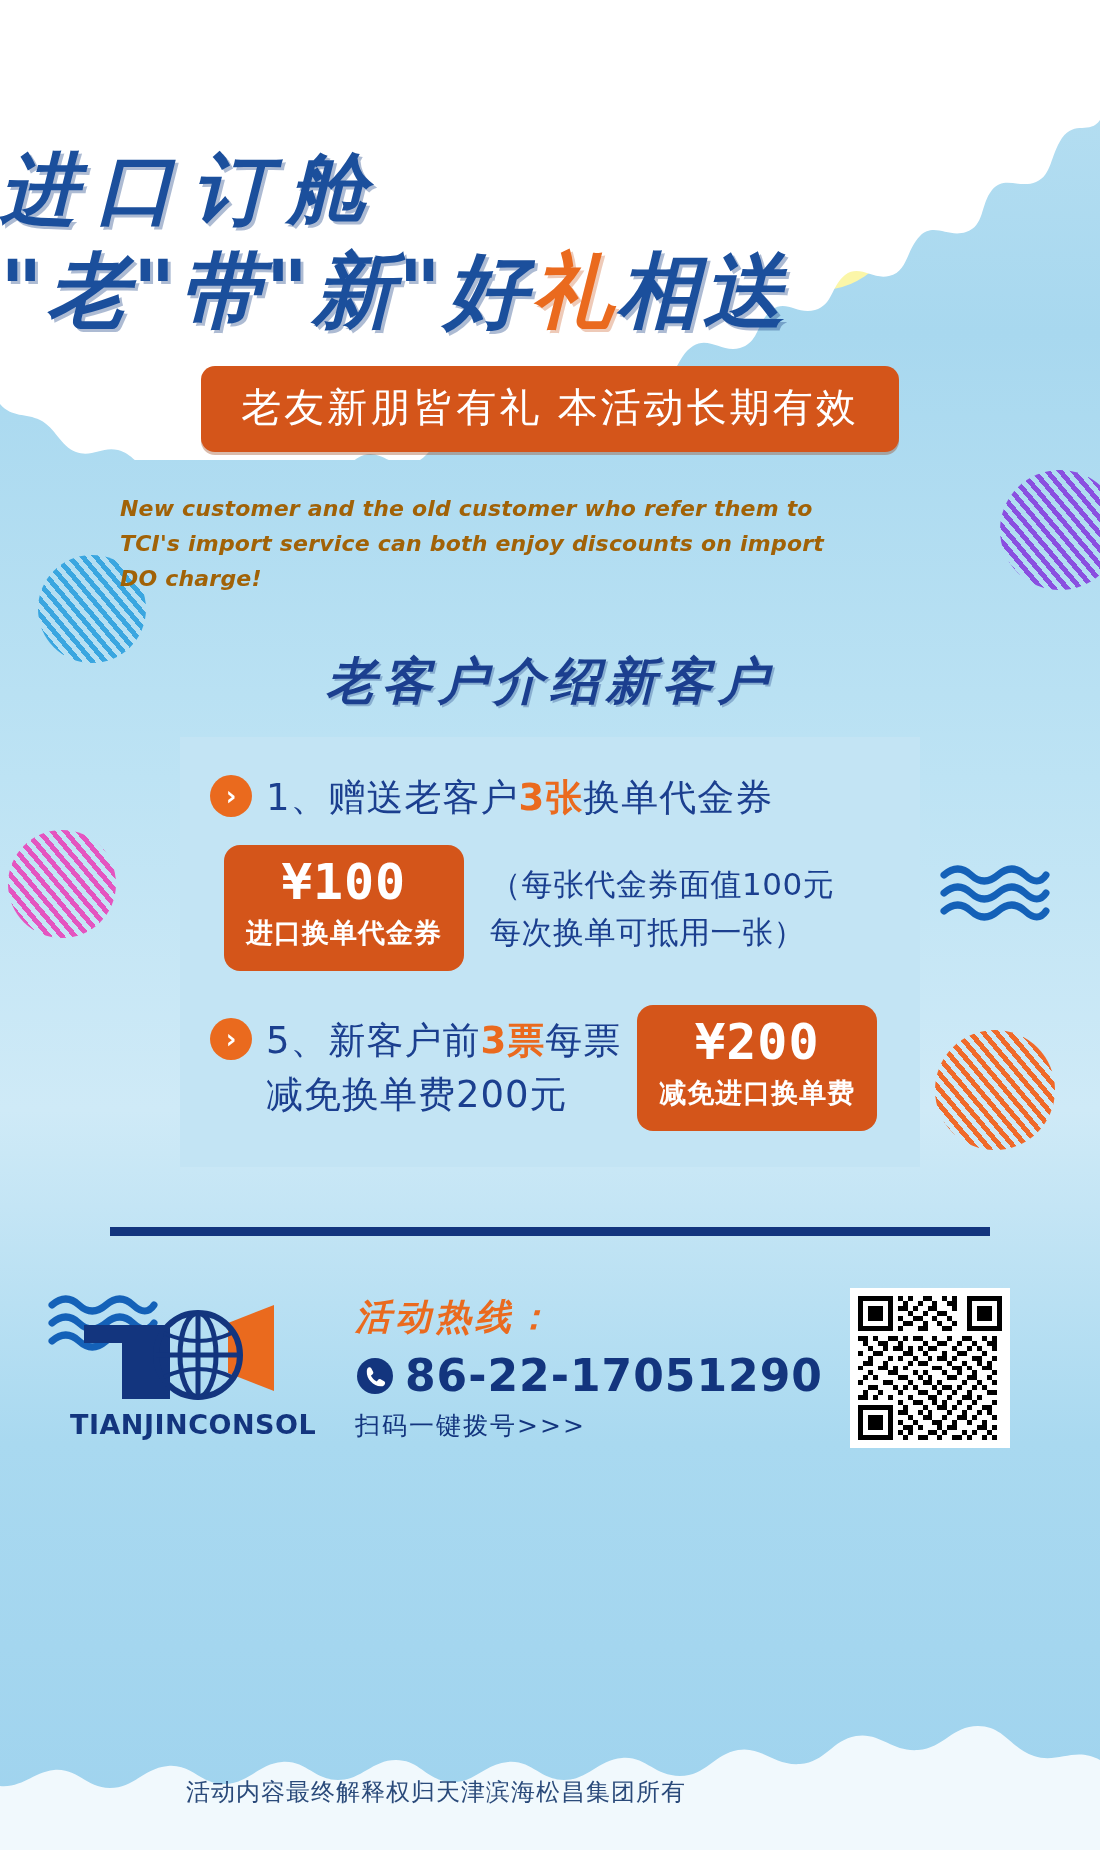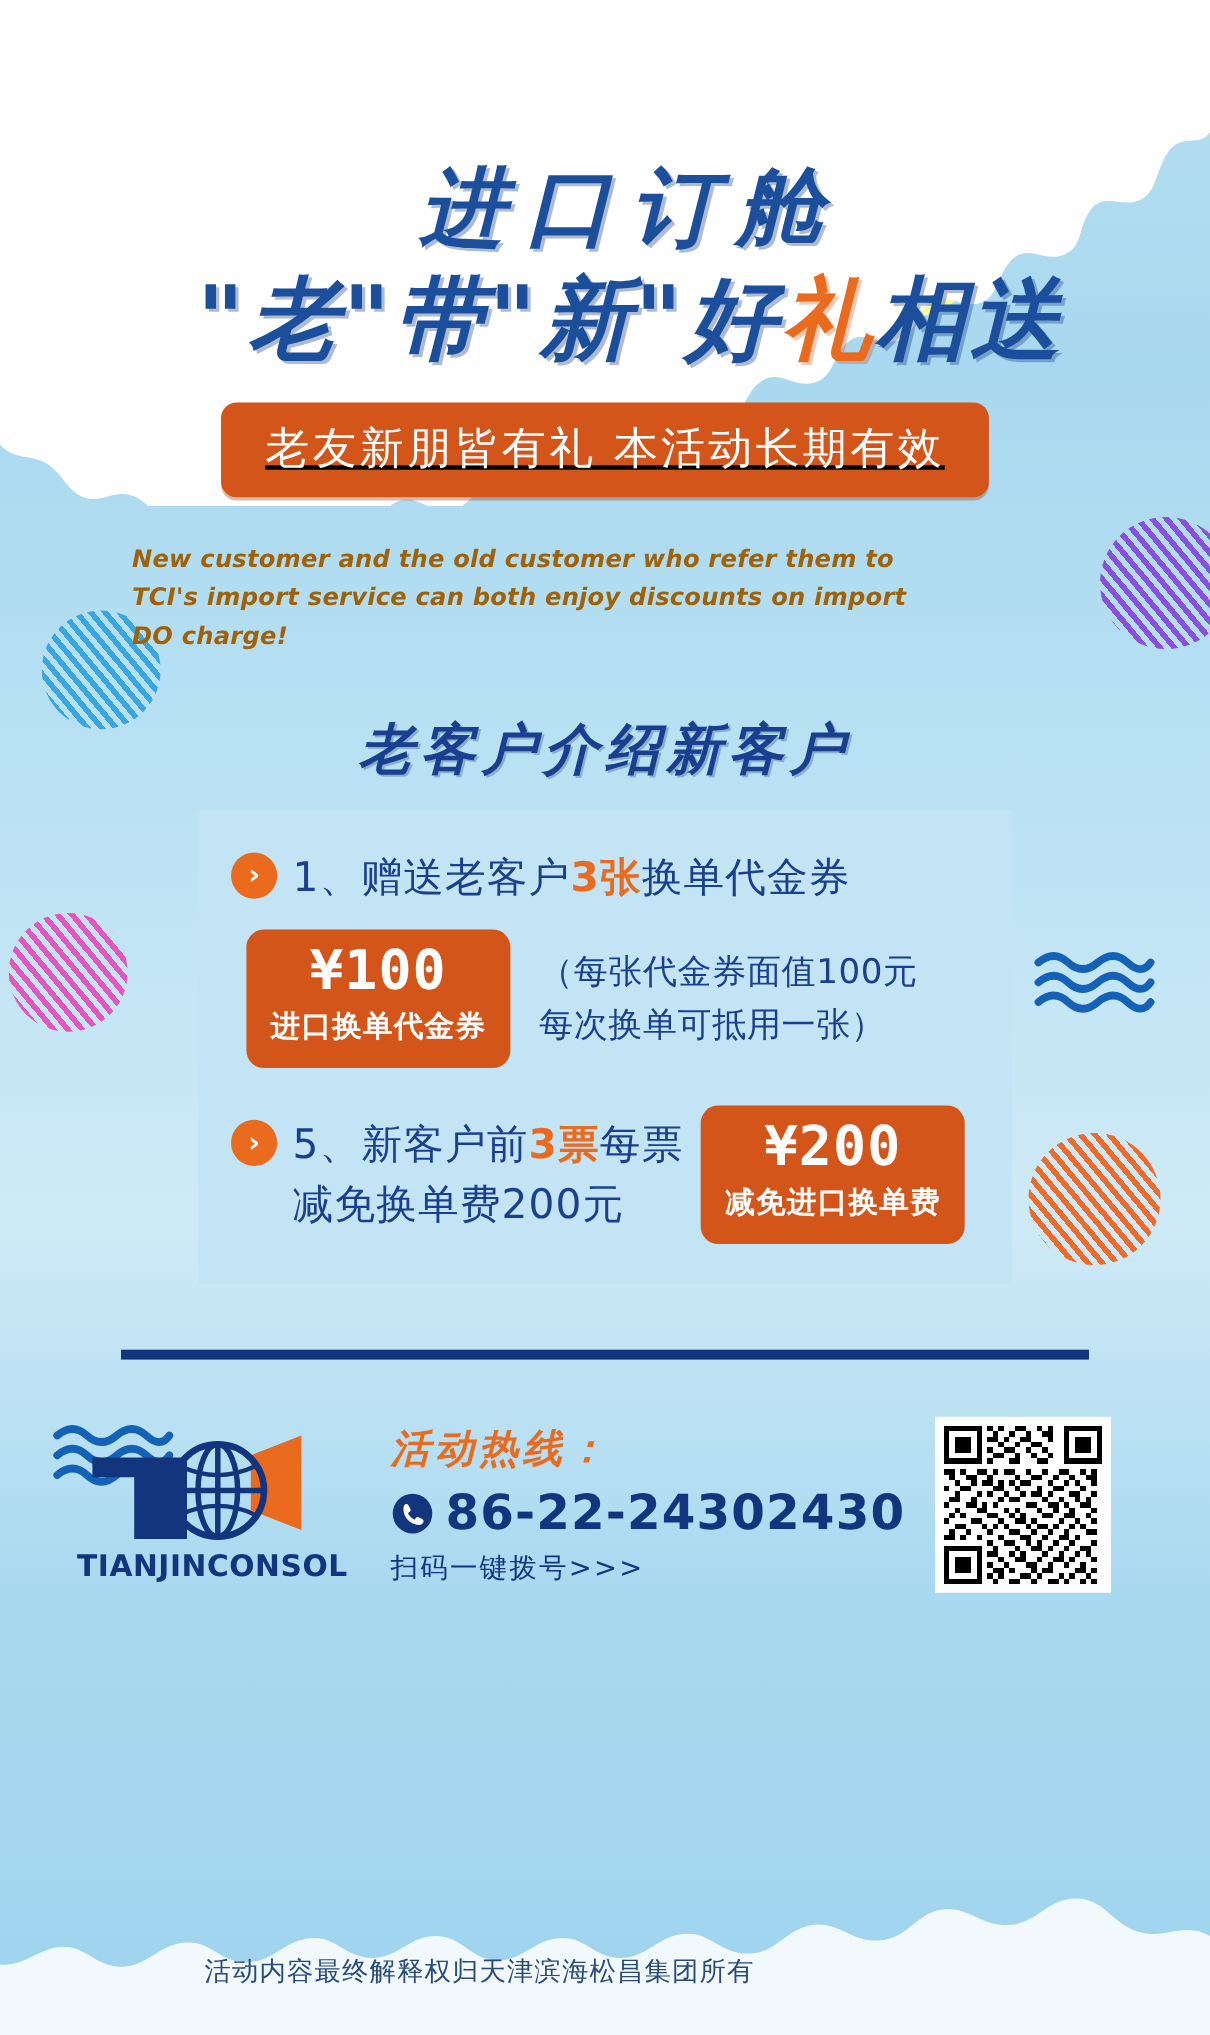--- a/index.html
+++ b/index.html
@@ -28,37 +28,37 @@
   .wave { position:absolute; }
   .wave svg { display:block; }
   .wave-r { left:940px; top:865px; }
   .wave-l { left:48px; top:1295px; }
 
   .bottom-hill { position:absolute; left:0; bottom:0; width:1100px; height:300px; pointer-events:none; }
 
   
   .page { position:relative; z-index:5; width:1100px; height:1850px; }
 
-  .title-block { text-align:center; padding-top:150px;padding-left:47px; }
+  .title-block { padding-top:150px; }
   .title-1 {
     font-family:"DejaVu Sans", sans-serif;
     font-size:78px; font-weight:bold; color:#1b4f9c;
     letter-spacing:18px; line-height:1; font-style:italic;
     text-shadow:3px 3px 0 rgba(20,60,130,.35);
   }
   .title-2 {
     margin-top:22px;
     font-family:"DejaVu Sans", sans-serif;
     font-size:82px; font-weight:bold; color:#1b4f9c;
     letter-spacing:4px; line-height:1; font-style:italic;
     text-shadow:3px 3px 0 rgba(20,60,130,.35);
   }
   .title-2 .hl { color:#ea6a1e; text-shadow:3px 3px 0 rgba(200,80,20,.3); }
 
-  .banner-wrap { display:flex; justify-content:center; margin-top:34px;text-decoration:underline; }
+  .banner-wrap { display:flex; justify-content:center; margin-top:34px; }
   .banner {
     background:#d4551a; color:#fff; border-radius:14px;
     padding:14px 40px 17px; font-size:40px; letter-spacing:3px;
     font-family:"DejaVu Sans", sans-serif;
     box-shadow:0 3px 0 rgba(150,60,15,.35);
   }
 
   .english {
     margin:40px 0 0 120px; width:740px;
     font-family:"DejaVu Sans", sans-serif;
@@ -296,21 +296,21 @@
       <div class="hotline-num">
         <span class="phone-ico">
           <svg width="40" height="40" viewBox="0 0 40 40">
             <circle cx="20" cy="20" r="18" fill="#13357e"></circle>
             <path fill="#ffffff" d="M13.5,11.5 c1.3,-0.6 2.4,0 3,1.2 l1.6,3.1 c0.5,1 0.2,2 -0.7,2.6 l-1.1,0.8
               c-0.3,0.2 -0.4,0.6 -0.2,0.9 c1.2,2.2 3,4 5.2,5.2 c0.3,0.2 0.7,0.1 0.9,-0.2 l0.8,-1.1
               c0.6,-0.9 1.7,-1.2 2.6,-0.7 l3.1,1.6 c1.2,0.6 1.8,1.8 1.2,3 c-0.6,1.3 -1.9,2.3 -3.4,2.4
               c-7.6,0.5 -15.2,-7.1 -14.7,-14.7 C11.9,13.4 12.3,12.1 13.5,11.5 Z"></path>
           </svg>
         </span>
-        <span>86-22-24302430</span>
+        <span>86-22-17051290</span>
       </div>
       <div class="scan-tip">扫码一键拨号&gt;&gt;&gt;</div>
     </div>
 
     <div class="qr">
       <svg width="144" height="144" viewBox="0 0 29 29" shape-rendering="crispEdges">
         <rect width="29" height="29" fill="#ffffff"></rect>
         <g fill="#000000">
           <rect x="0" y="0" width="7" height="1"></rect>
             <rect x="0" y="6" width="7" height="1"></rect>

